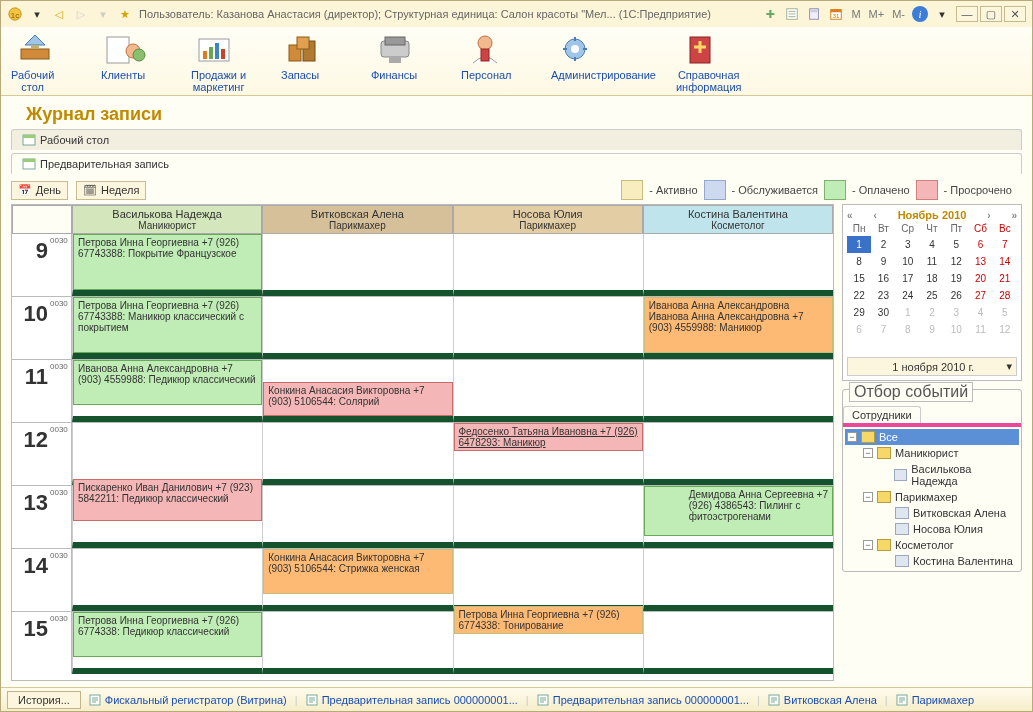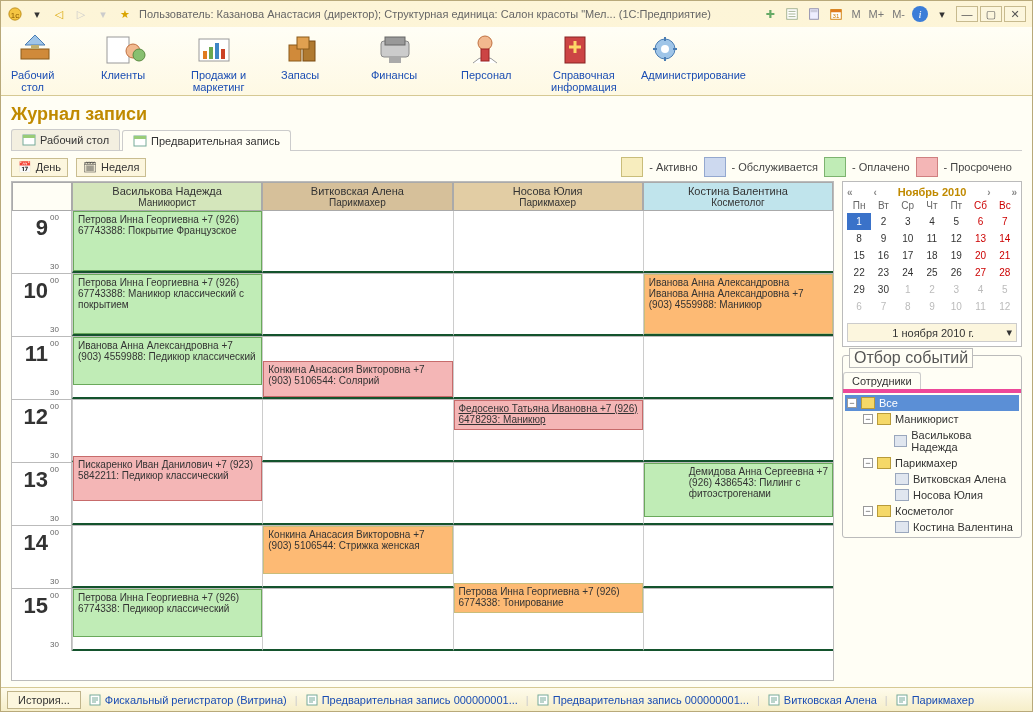--- a/index.html
+++ b/index.html
@@ -17,22 +17,22 @@
   .mtext { color:#777; font-size:11px; padding:0 1px;}
 
   
   .ribbon { background:linear-gradient(#fffef6,#fef9e4); border-bottom:1px solid #d6c994; display:flex; padding:4px 10px 2px; gap:20px; }
   .rbtn { display:flex; flex-direction:column; align-items:flex-start; width:auto; min-width:70px; cursor:pointer; }
   .rbtn-ico { width:48px; height:36px; display:flex;align-items:center;justify-content:center; }
   .rbtn-lab { color:#1a4db3; font-size:11px; text-align:center; line-height:12px; padding-top:2px;}
 
   
   .page { flex:1; background:#fffef5; padding:6px 10px 0; display:flex; flex-direction:column; overflow:hidden;}
-  .page-title { color:#c08a00; font-size:18px; font-weight:bold; margin:2px 0 4px;}
-  .tabs { display:flex; gap:2px; border-bottom:1px solid #ccc; }
+  .page-title { color:#c08a00; font-size:18px; font-weight:bold; margin:2px 15px 4px;}
+  .tabs { display:flex; gap:2px; border-bottom:1px solid #ccc;flex-direction:column; }
   .tab { padding:3px 10px; border:1px solid #ccc; border-bottom:none; background:#f3efe0; border-radius:3px 3px 0 0; display:flex; align-items:center; gap:4px; cursor:pointer; }
   .tab.active { background:#fffef5; position:relative; top:1px; }
   .tab-ico { width:14px; height:14px; }
 
   .toolbar { display:flex; align-items:center; gap:8px; padding:6px 0 4px; }
   .view-btn { border:1px solid #c9bd90; background:#fcf6de; padding:2px 6px; display:flex; align-items:center; gap:4px; cursor:pointer;}
   .legend { display:flex; align-items:center; gap:6px; margin-left:auto; margin-right:10px;}
   .lg-sw { width:22px; height:20px; border:1px solid #999; }
   .lg-tx { color:#444; }
   .c-yellow{background:#f7edbe;border-color:#c9bd7a;}
@@ -46,39 +46,39 @@
   .sched-head { position:sticky; top:0; display:grid; grid-template-columns:60px repeat(4,1fr); z-index:2;}
   .sh-cell { border:1px solid #aaa; padding:2px 4px; text-align:center; font-size:11px; }
   .sh-empty{background:#fffef5;}
   .sh1{background:#d4e6bb;} .sh2{background:#d6c09a;} .sh3{background:#e2cda4;} .sh4{background:#c0e4ec;}
   .sh-cell small{display:block;font-size:10px;color:#333;}
 
   .hour-row{display:grid;grid-template-columns:60px repeat(4,1fr); border-top:1px solid #bbb;}
   .hour-row:first-of-type{border-top:none;}
   .timecell{border-right:1px solid #bbb; display:flex;}
   .timecell .big{font-size:22px; font-weight:bold; width:38px; text-align:right; padding:4px 2px 0 0;}
-  .timecell .mins{display:flex;flex-direction:column;justify-content:space-between;font-size:8px;color:#666;padding:2px 0;}
-  .slot{border-left:1px solid #ccc; border-bottom:2px solid #14532d; position:relative; min-height:62px;}
+  .timecell .mins{display:flex;flex-direction:row;justify-content:space-between;font-size:8px;color:#666;padding:2px 0;}
+  .slot{border-left:1px solid #ccc; border-bottom:6px solid #14532d; position:relative; min-height:62px;}
   .appt{position:absolute;left:0;right:0;padding:2px 4px;border:1px solid #888;font-size:10px;line-height:11px;overflow:hidden;}
   .a-green{background:#c0ecb6;border-color:#6aa95b;}
   .a-red{background:#f4b6b6;border-color:#c76b6b;}
   .a-yellow{background:#fdba74;border-color:#c9bd7a;}
 
   .side{width:180px;display:flex;flex-direction:column;gap:8px;}
   .cal{border:1px solid #bbb;background:#fff;padding:4px;}
   .cal-head{display:flex;align-items:center;justify-content:space-between;color:#c08a00;font-weight:bold;font-size:11px;}
   .cal-nav{cursor:pointer;color:#888;font-size:10px;}
   .cal-grid{display:grid;grid-template-columns:repeat(7,1fr);text-align:center;font-size:10px;}
   .cal-dh{color:#666;padding:2px 0;}
   .cal-dh.we{color:#c00;}
   .cal-d{padding:3px 0;cursor:pointer;}
   .cal-d.sel{background:#3a72c9;color:#fff;}
   .cal-d.we{color:#c00;}
   .cal-d.oth{color:#bbb;}
-  .cal-foot{margin-top:8px;border:1px solid #ccc;background:#fcf6de;padding:2px 4px;display:flex;align-items:center;justify-content:space-between;}
+  .cal-foot{margin-top:19px;border:1px solid #ccc;background:#fcf6de;padding:2px 4px;display:flex;align-items:center;justify-content:space-between;}
 
   .filter{border:1px solid #bbb;border-radius:3px;background:#fffef5;}
   .filter-legend{font-size:16px;color:#555;padding:0 4px;border:1px solid #bbb;background:#fffef5;position:relative;top:-8px;left:6px;display:inline-block;}
   .emp-tabs{display:flex;border-bottom:4px solid #ec4899;margin-top:-4px;}
   .emp-tab{padding:2px 8px;border:1px solid #ccc;border-bottom:none;background:#fffef5;font-size:11px;border-radius:3px 3px 0 0;}
   .tree{padding:2px;}
   .tree-row{display:flex;align-items:center;gap:4px;padding:2px 2px;font-size:11px;cursor:pointer;}
   .tree-row.sel{background:#5b8fd6;color:#fff;}
   .tree-exp{width:10px;height:10px;border:1px solid #999;background:#fff;display:inline-flex;align-items:center;justify-content:center;font-size:9px;line-height:8px;color:#555;}
   .tree-row .ind1{width:12px;} .tree-row .ind2{width:28px;}
@@ -200,35 +200,35 @@
             <circle cx="24" cy="12" r="7" fill="#f2b98f" stroke="#c07040"></circle>
             <path d="M12 32 Q24 20 36 32" fill="#fff" stroke="#999"></path>
             <rect x="20" y="18" width="8" height="12" fill="#c44" stroke="#922"></rect>
           </svg>
         </div>
         <div class="rbtn-lab">Персонал</div>
       </div>
       <div class="rbtn">
         <div class="rbtn-ico">
           <svg viewBox="0 0 48 36">
-            <rect x="14" y="6" width="20" height="26" fill="#c44" stroke="#822"></rect>
-            <path d="M24 10 L24 22 M18 16 L30 16" stroke="#fdd868" stroke-width="3"></path>
-          </svg>
-        </div>
-        <div class="rbtn-lab">Справочная<br>информация</div>
-      </div>
-      <div class="rbtn">
-        <div class="rbtn-ico">
-          <svg viewBox="0 0 48 36">
             <circle cx="24" cy="18" r="10" fill="#9fc5e8" stroke="#4a7db3"></circle>
             <circle cx="24" cy="18" r="4" fill="#fff"></circle>
             <path d="M24 6v4M24 26v4M12 18h4M32 18h4" stroke="#4a7db3" stroke-width="2"></path>
           </svg>
         </div>
         <div class="rbtn-lab">Администрирование</div>
+      </div>
+      <div class="rbtn">
+        <div class="rbtn-ico">
+          <svg viewBox="0 0 48 36">
+            <rect x="14" y="6" width="20" height="26" fill="#c44" stroke="#822"></rect>
+            <path d="M24 10 L24 22 M18 16 L30 16" stroke="#fdd868" stroke-width="3"></path>
+          </svg>
+        </div>
+        <div class="rbtn-lab">Справочная<br>информация</div>
       </div>
     </div>
 
   <div class="page">
     <div class="page-title">Журнал записи</div>
     <div class="tabs" id="tabs">
         <div class="tab">
           <svg class="tab-ico" viewBox="0 0 14 14">
             <rect x="1" y="2" width="12" height="10" fill="#fff" stroke="#7a9"></rect>
             <rect x="1" y="2" width="12" height="3" fill="#9c7"></rect>

